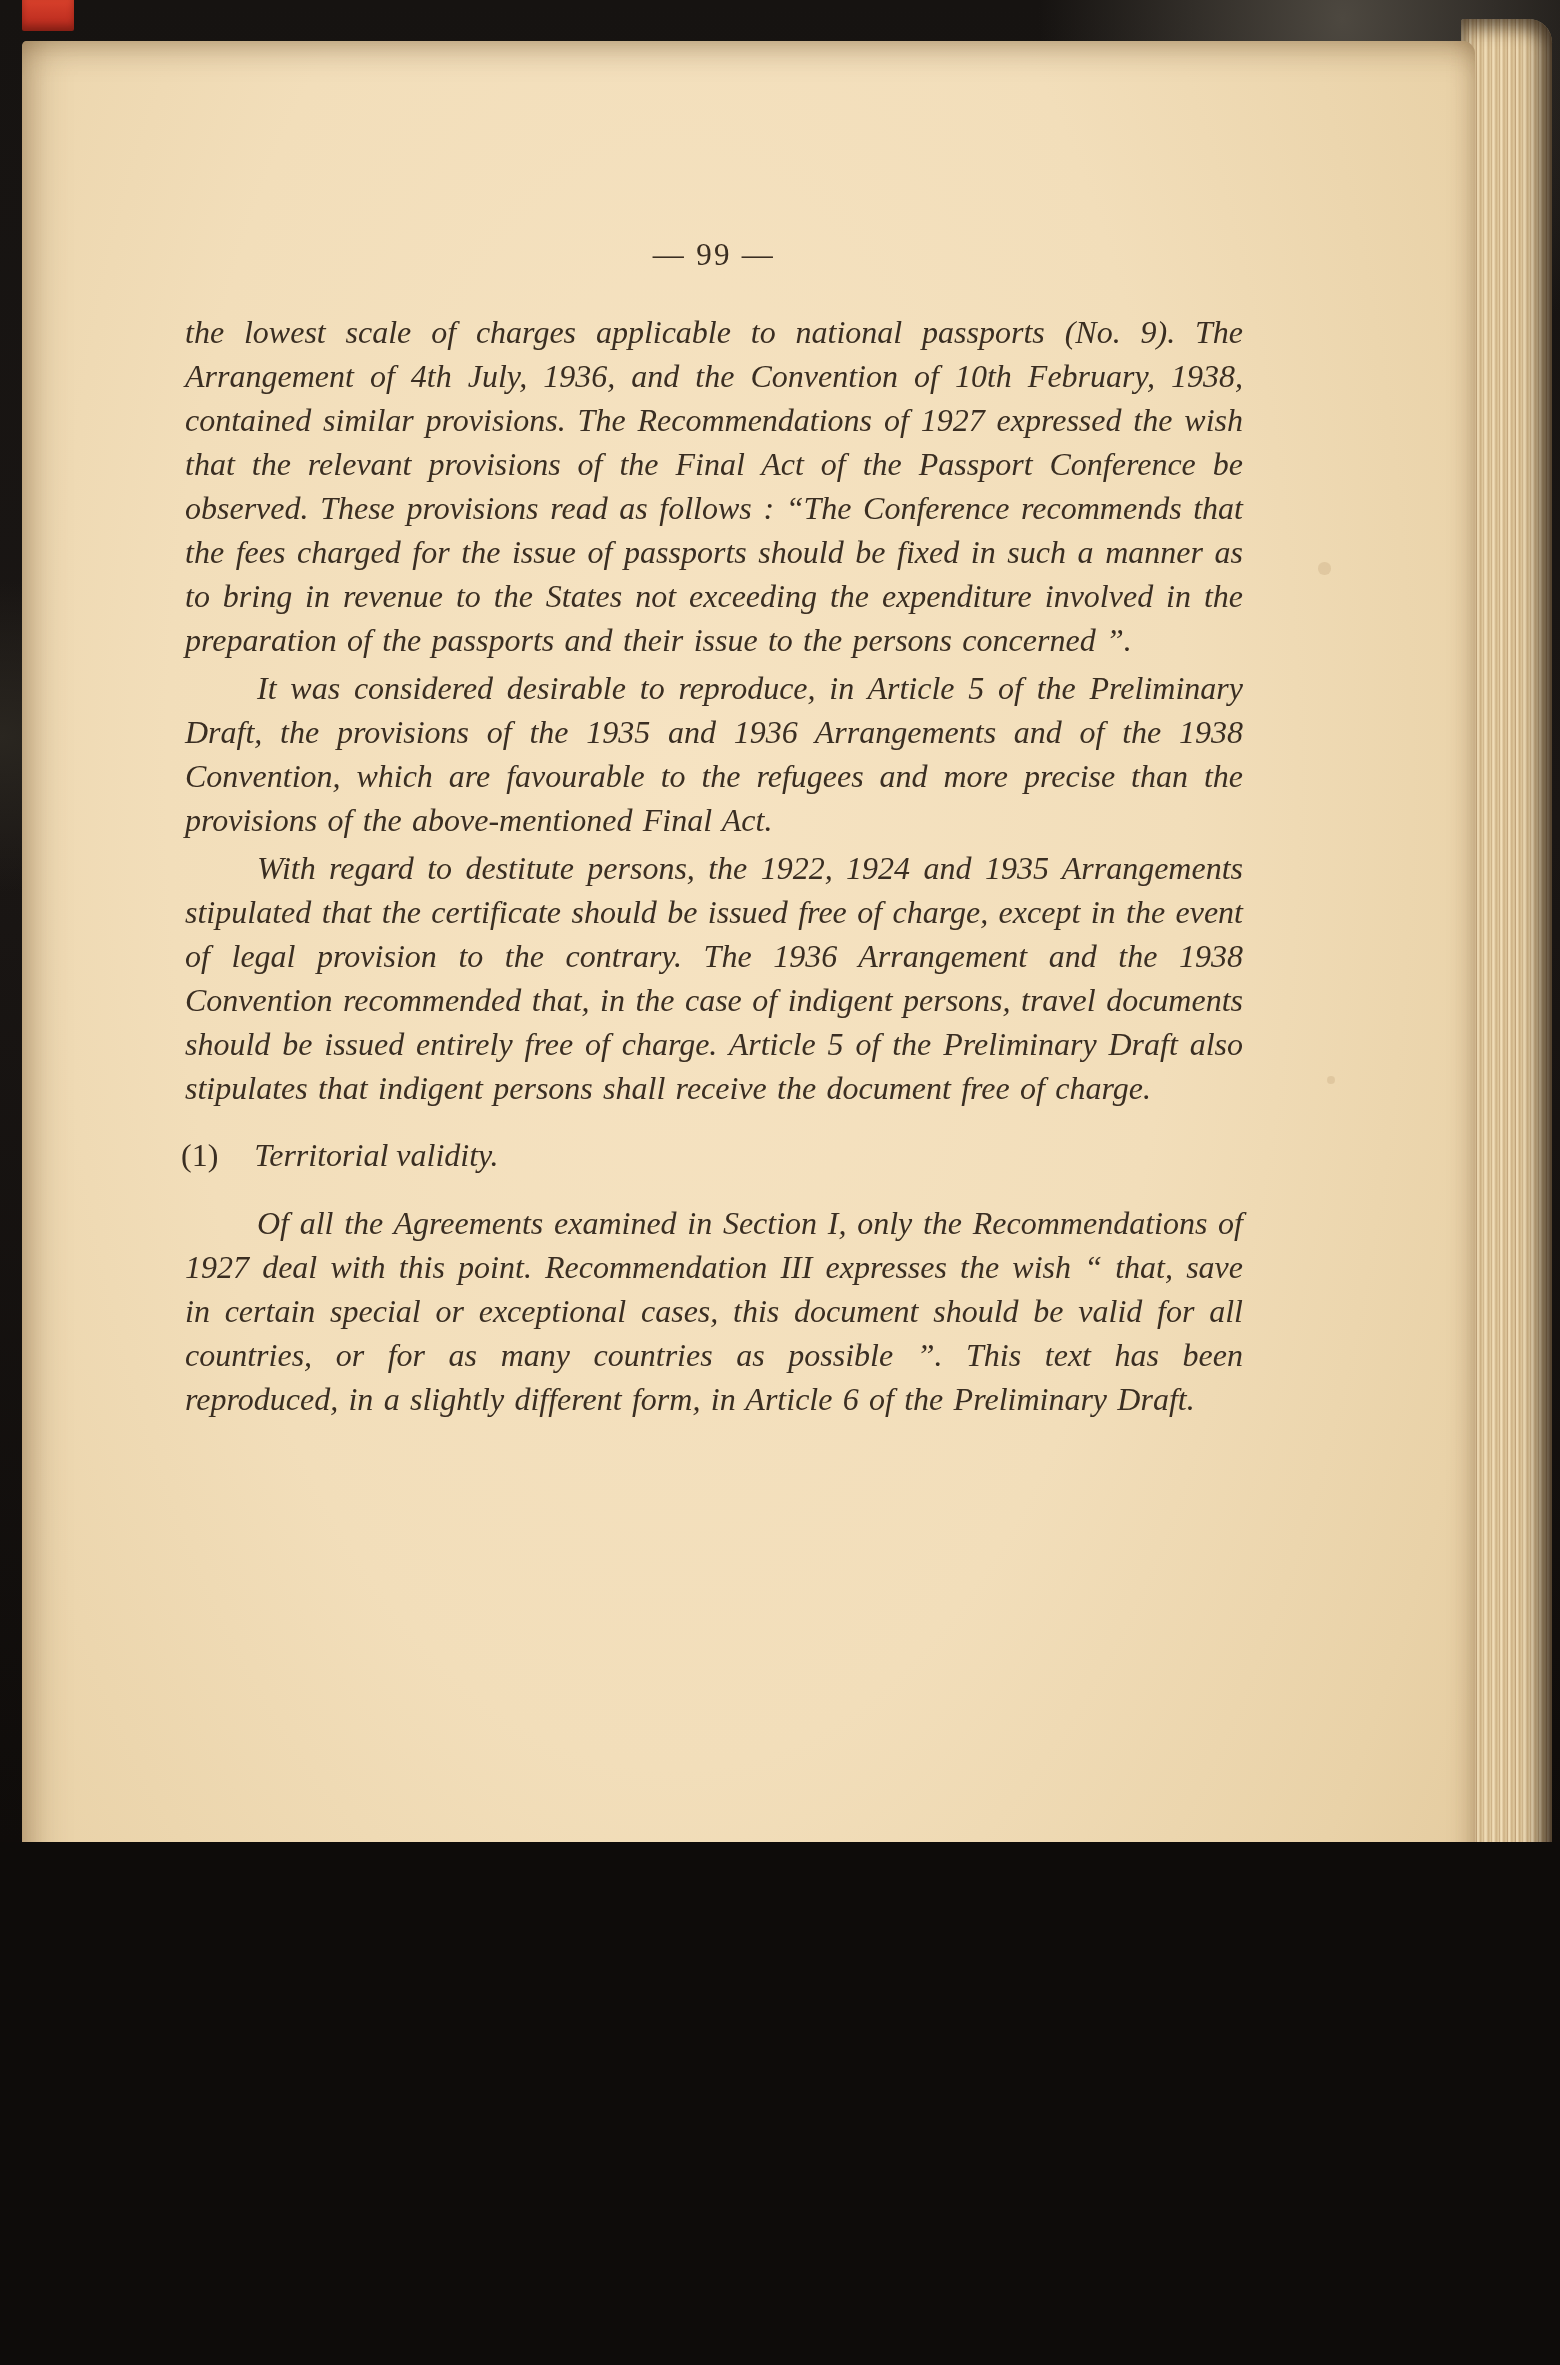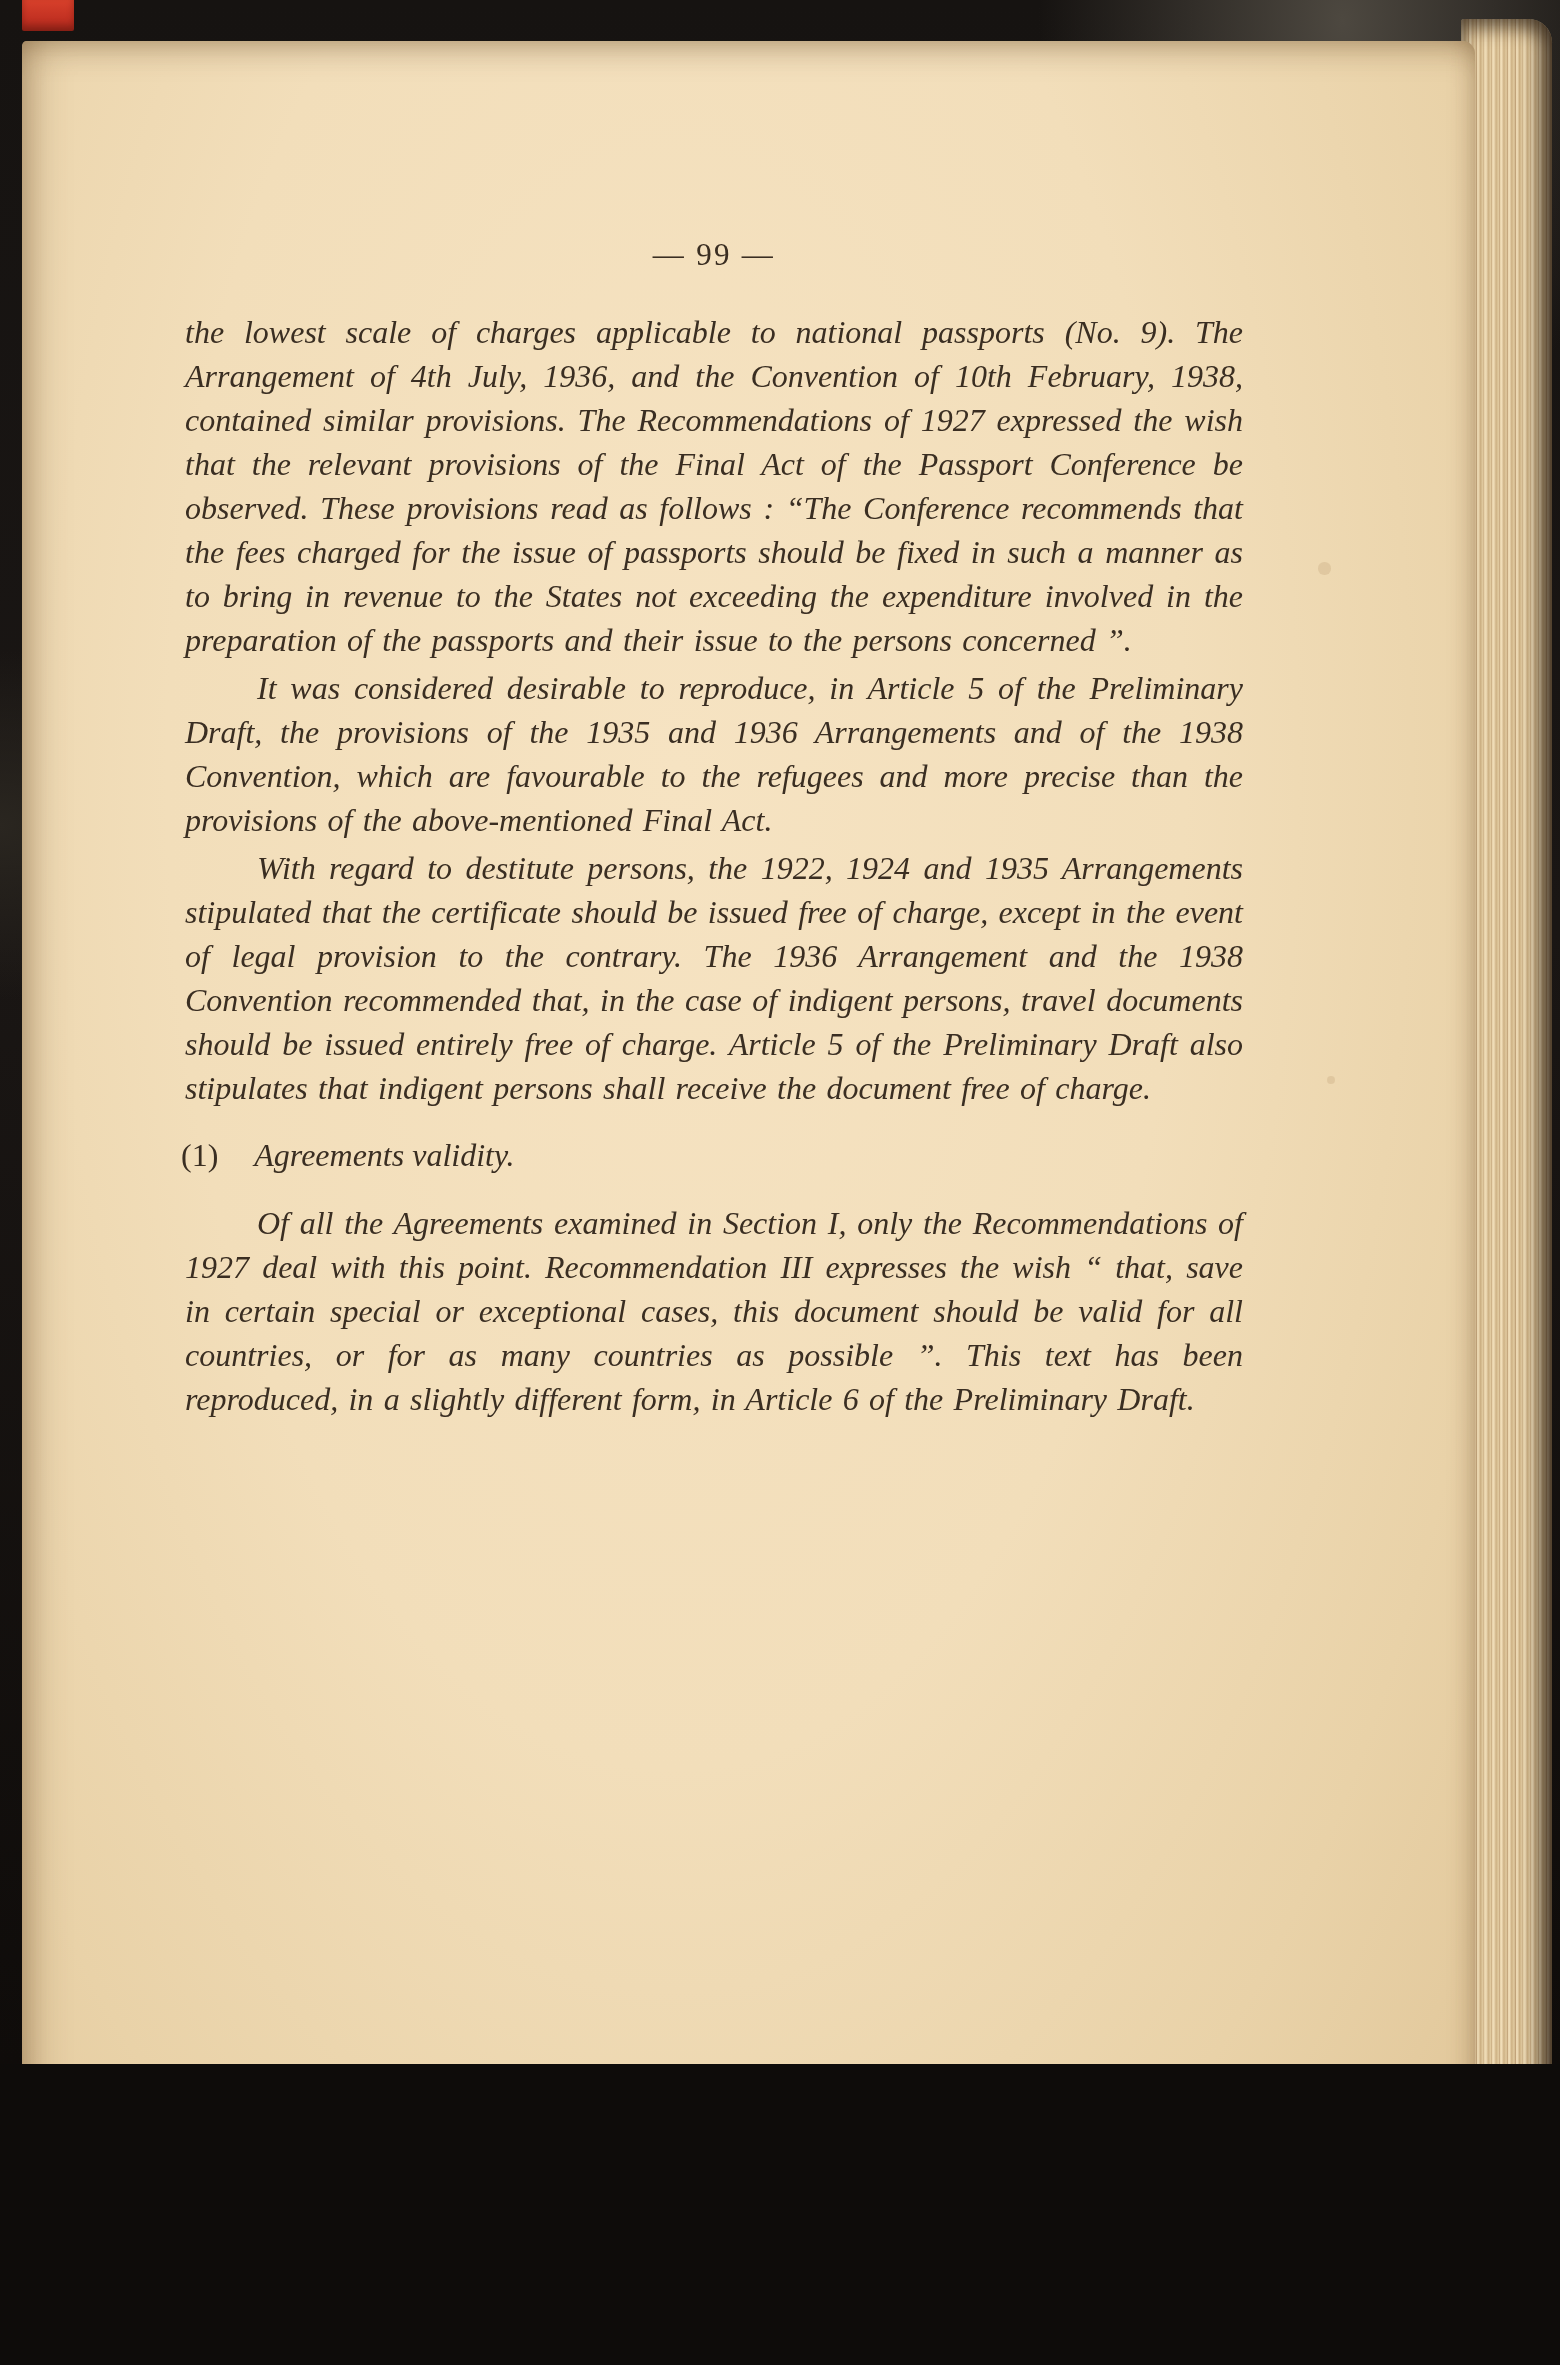--- a/index.html
+++ b/index.html
@@ -3,21 +3,21 @@
 <meta charset="utf-8">
 <style>
   html, body {
     margin: 0;
     padding: 0;
     background: #0e0c0a;
   }
   .scene {
     position: relative;
     width: 1561px;
-    height: 2064px;
+    height: 1842px;
     overflow: hidden;
     font-family: "Liberation Serif", serif;
     background:
       radial-gradient(ellipse at 86% 1%, #4d4840 0%, rgba(77,72,64,0) 16%),
       radial-gradient(ellipse at 0% 40%, #2a2620 0%, rgba(42,38,32,0) 10%),
       linear-gradient(180deg, #161311 0%, #1a1614 45%, #0f0c0a 100%);
   }
 
   
   .page-edges {
@@ -138,21 +138,21 @@
       <div class="page-number">— 99 —</div>
 
       <p class="para first">the lowest scale of charges applicable to national passports (No. 9). The Arrangement of 4th July, 1936, and the Convention of 10th February, 1938, contained similar provisions. The Recommendations of 1927 expressed the wish that the relevant provisions of the Final Act of the Passport Conference be observed. These provisions read as follows : “The Conference recommends that the fees charged for the issue of passports should be fixed in such a manner as to bring in revenue to the States not exceeding the expenditure involved in the preparation of the passports and their issue to the persons concerned ”.</p>
 
       <p class="para">It was considered desirable to reproduce, in Article 5 of the Preliminary Draft, the provisions of the 1935 and 1936 Arrangements and of the 1938 Convention, which are favourable to the refugees and more precise than the provisions of the above-mentioned Final Act.</p>
 
       <p class="para">With regard to destitute persons, the 1922, 1924 and 1935 Arrangements stipulated that the certificate should be issued free of charge, except in the event of legal provision to the contrary. The 1936 Arrangement and the 1938 Convention recommended that, in the case of indigent persons, travel documents should be issued entirely free of charge. Article 5 of the Preliminary Draft also stipulates that indigent persons shall receive the document free of charge.</p>
 
 
       <h3 class="subsection">
-        <span class="marker">(1)</span><span class="it">Agreements validity.</span>
+        <span class="marker">(1)</span><span class="it">Territorial validity.</span>
       </h3>
 
       <p class="para">Of all the Agreements examined in Section I, only the Recommendations of 1927 deal with this point. Recommendation III expresses the wish “ that, save in certain special or exceptional cases, this document should be valid for all countries, or for as many countries as possible ”. This text has been reproduced, in a slightly different form, in Article 6 of the Preliminary Draft.</p>
 
 
 
     </div>
   </div>
 
 </div>

